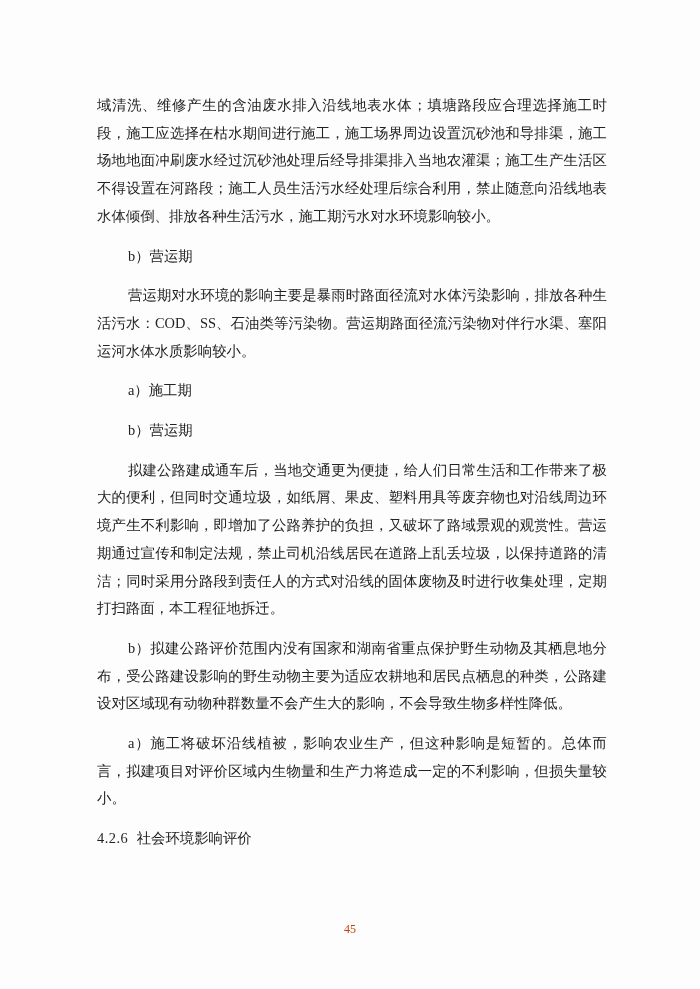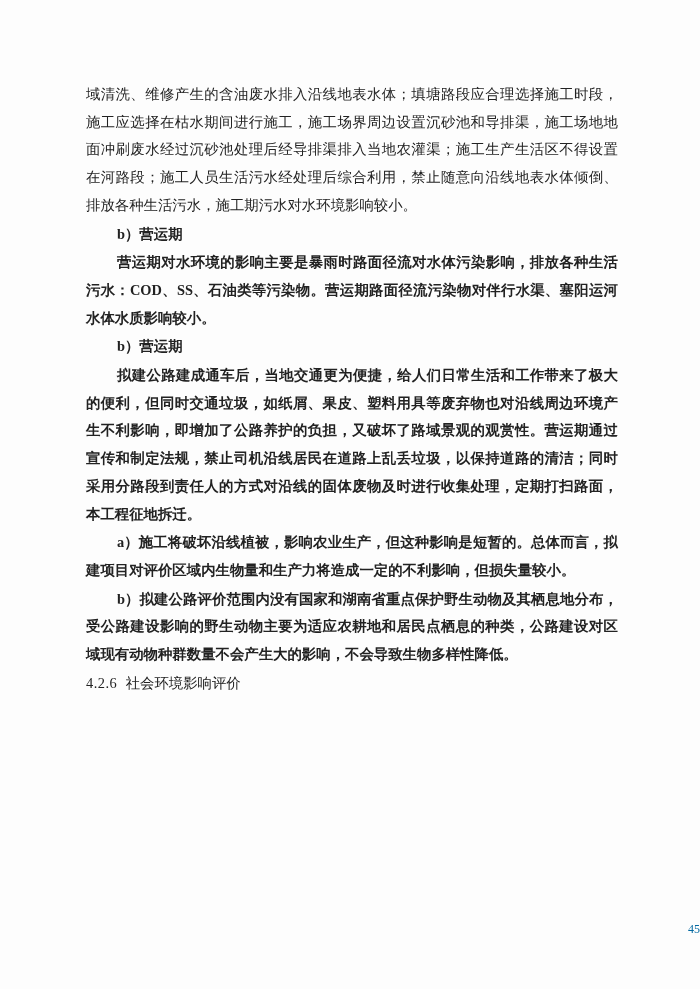--- a/index.html
+++ b/index.html
@@ -21,55 +21,55 @@
     position: absolute;
     left: 85px;
     top: 80px;
     width: 534px;
     font-size: 14.4px;
     line-height: 27.7px;
     text-align: justify;
     text-justify: inter-ideograph;
   }
   .block {
-    margin: 1px;
+    margin: 12px;
     padding: 0;
   }
   .para.indent {
     text-indent: 2.15em;
-    font-weight: bold;
   }
   .para.no-indent {
     text-indent: 0;
   }
   .heading .num {
     letter-spacing: 0.5px;
   }
   .heading .title {
     margin-left: 0.58em;
   }
   .page-number {
     position: absolute;
     top: 921px;
     left: 0;
     width: 100%;
-    text-align: right;
+    text-align: center;
     font-size: 12px;
     line-height: 16px;
-    color: #0369a1;
+    color: #c2410c;
   }
 </style>
 </head>
 <body>
 
 <div class="doc-page">
   <div class="text-area" id="content">
       <p class="block para no-indent">域清洗、维修产生的含油废水排入沿线地表水体；填塘路段应合理选择施工时段，施工应选择在枯水期间进行施工，施工场界周边设置沉砂池和导排渠，施工场地地面冲刷废水经过沉砂池处理后经导排渠排入当地农灌渠；施工生产生活区不得设置在河路段；施工人员生活污水经处理后综合利用，禁止随意向沿线地表水体倾倒、排放各种生活污水，施工期污水对水环境影响较小。</p>
       <p class="block para indent">b）营运期</p>
       <p class="block para indent">营运期对水环境的影响主要是暴雨时路面径流对水体污染影响，排放各种生活污水：COD、SS、石油类等污染物。营运期路面径流污染物对伴行水渠、塞阳运河水体水质影响较小。</p>
+      <p class="block para indent">a）施工期</p>
       <p class="block para indent">b）营运期</p>
       <p class="block para indent">拟建公路建成通车后，当地交通更为便捷，给人们日常生活和工作带来了极大的便利，但同时交通垃圾，如纸屑、果皮、塑料用具等废弃物也对沿线周边环境产生不利影响，即增加了公路养护的负担，又破坏了路域景观的观赏性。营运期通过宣传和制定法规，禁止司机沿线居民在道路上乱丢垃圾，以保持道路的清洁；同时采用分路段到责任人的方式对沿线的固体废物及时进行收集处理，定期打扫路面，本工程征地拆迁。</p>
+      <p class="block para indent">b）拟建公路评价范围内没有国家和湖南省重点保护野生动物及其栖息地分布，受公路建设影响的野生动物主要为适应农耕地和居民点栖息的种类，公路建设对区域现有动物种群数量不会产生大的影响，不会导致生物多样性降低。</p>
       <p class="block para indent">a）施工将破坏沿线植被，影响农业生产，但这种影响是短暂的。总体而言，拟建项目对评价区域内生物量和生产力将造成一定的不利影响，但损失量较小。</p>
-      <p class="block para indent">b）拟建公路评价范围内没有国家和湖南省重点保护野生动物及其栖息地分布，受公路建设影响的野生动物主要为适应农耕地和居民点栖息的种类，公路建设对区域现有动物种群数量不会产生大的影响，不会导致生物多样性降低。</p>
       <p class="block heading"><span class="num">4.2.6</span><span class="title">社会环境影响评价</span></p>
     </div>
   <div class="page-number">45</div>
 </div>
 
 </body></html>

